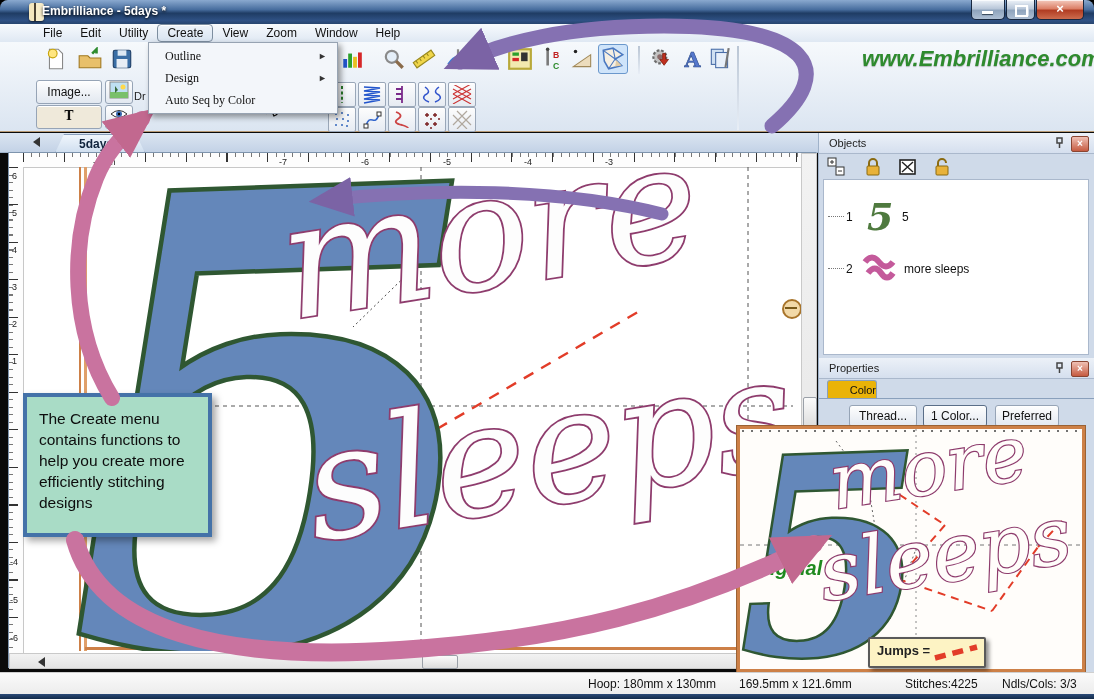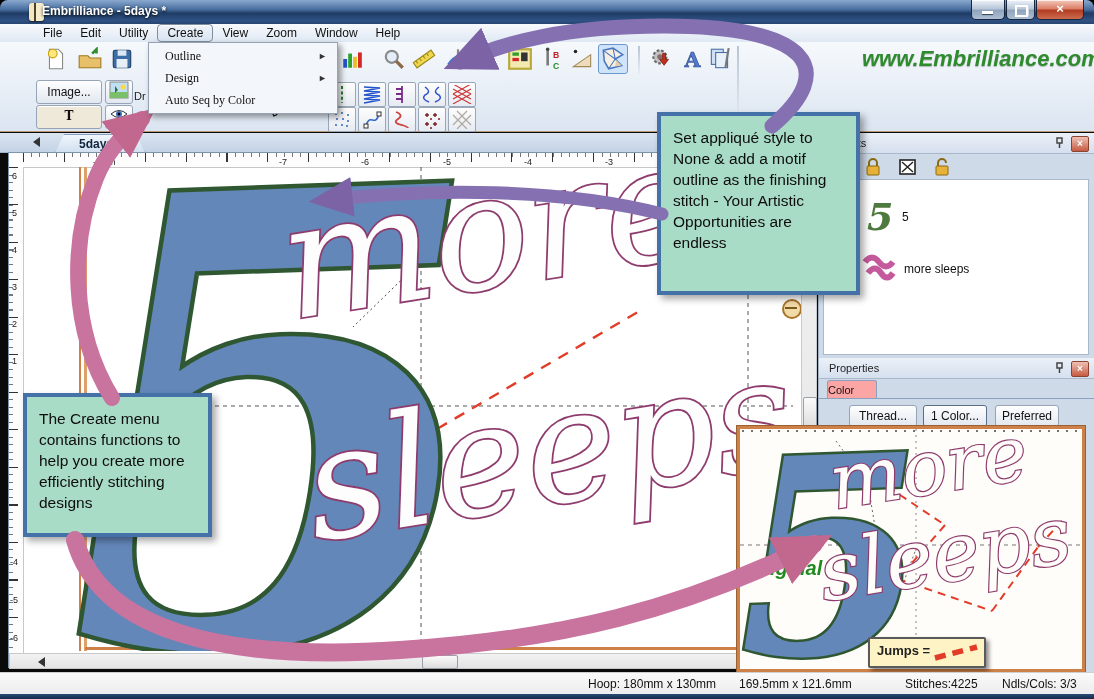--- a/index.html
+++ b/index.html
@@ -430,21 +430,21 @@
       </div>
     </div>
 
     <div class="phead" style="top:225px">
       <span style="margin-left:10px">Properties</span>
       <svg class="pin" style="right:30px" viewBox="0 0 10 12">
           <path d="M2 1 h5 v5 h-5 z M4.5 6 v5" fill="none" stroke="#444" stroke-width="1.5"></path>
         </svg>
       <div class="pclose" style="right:6px">×</div>
     </div>
-    <div class="abs" style="left:8px;top:247px;width:48px;height:18px;background:#fca5a5;border:1px solid #8aa0bc;border-bottom:none;border-radius:3px 3px 0 0;font-size:11px;text-align:left;line-height:18px;color:#111">Color</div>
+    <div class="abs" style="left:8px;top:247px;width:48px;height:18px;background:#eab308;border:1px solid #8aa0bc;border-bottom:none;border-radius:3px 3px 0 0;font-size:11px;text-align:right;line-height:18px;color:#111">Color</div>
     <div class="abs" style="left:0;top:265px;width:276px;border-top:1px solid #8aa0bc"></div>
     <div class="abs btn3d" style="left:30px;top:272px;width:66px;height:20px;line-height:20px">Thread...</div>
     <div class="abs btn3d" style="left:104px;top:272px;width:62px;height:20px;line-height:20px;border-color:#5a6e88">1 Color...</div>
     <div class="abs btn3d" style="left:176px;top:272px;width:62px;height:20px;line-height:20px">Preferred</div>
   </div>
 
   <div class="abs inset">
     <svg width="342" height="240" viewBox="0 0 342 240">
       <line x1="2" y1="2" x2="340" y2="2" stroke="#444" stroke-width="1.5" stroke-dasharray="2 7"></line>
       <line x1="0" y1="116" x2="342" y2="116" stroke="#777" stroke-width="1" stroke-dasharray="4 4"></line>
@@ -463,21 +463,20 @@
     </svg>
     <div class="original">original</div>
     <div class="jumps">
       <span class="jumps-label">Jumps =</span>
       <svg style="position:absolute;right:4px;top:3px" width="48" height="20" viewBox="0 0 48 20">
         <line x1="3" y1="16" x2="45" y2="5" stroke="#e23c28" stroke-width="5.5" stroke-dasharray="11 7"></line>
         </svg>
     </div>
   </div>
 
-  <div class="abs callout" style="left:657px;top:112px;width:203px;height:183px">Set appliqué style to None &amp; add a motif outline as the finishing stitch - Your Artistic Opportunities are endless</div>
   <div class="abs callout" style="left:23px;top:393px;width:189px;height:144px">The Create menu contains functions to help you create more efficiently stitching designs</div>
 
   <div class="abs popup">
     <div class="popup-row">
       <span>Outline</span>
       <span class="sub-arrow">►</span>
     </div>
     <div class="popup-row">
       <span>Design</span>
       <span class="sub-arrow">►</span>

